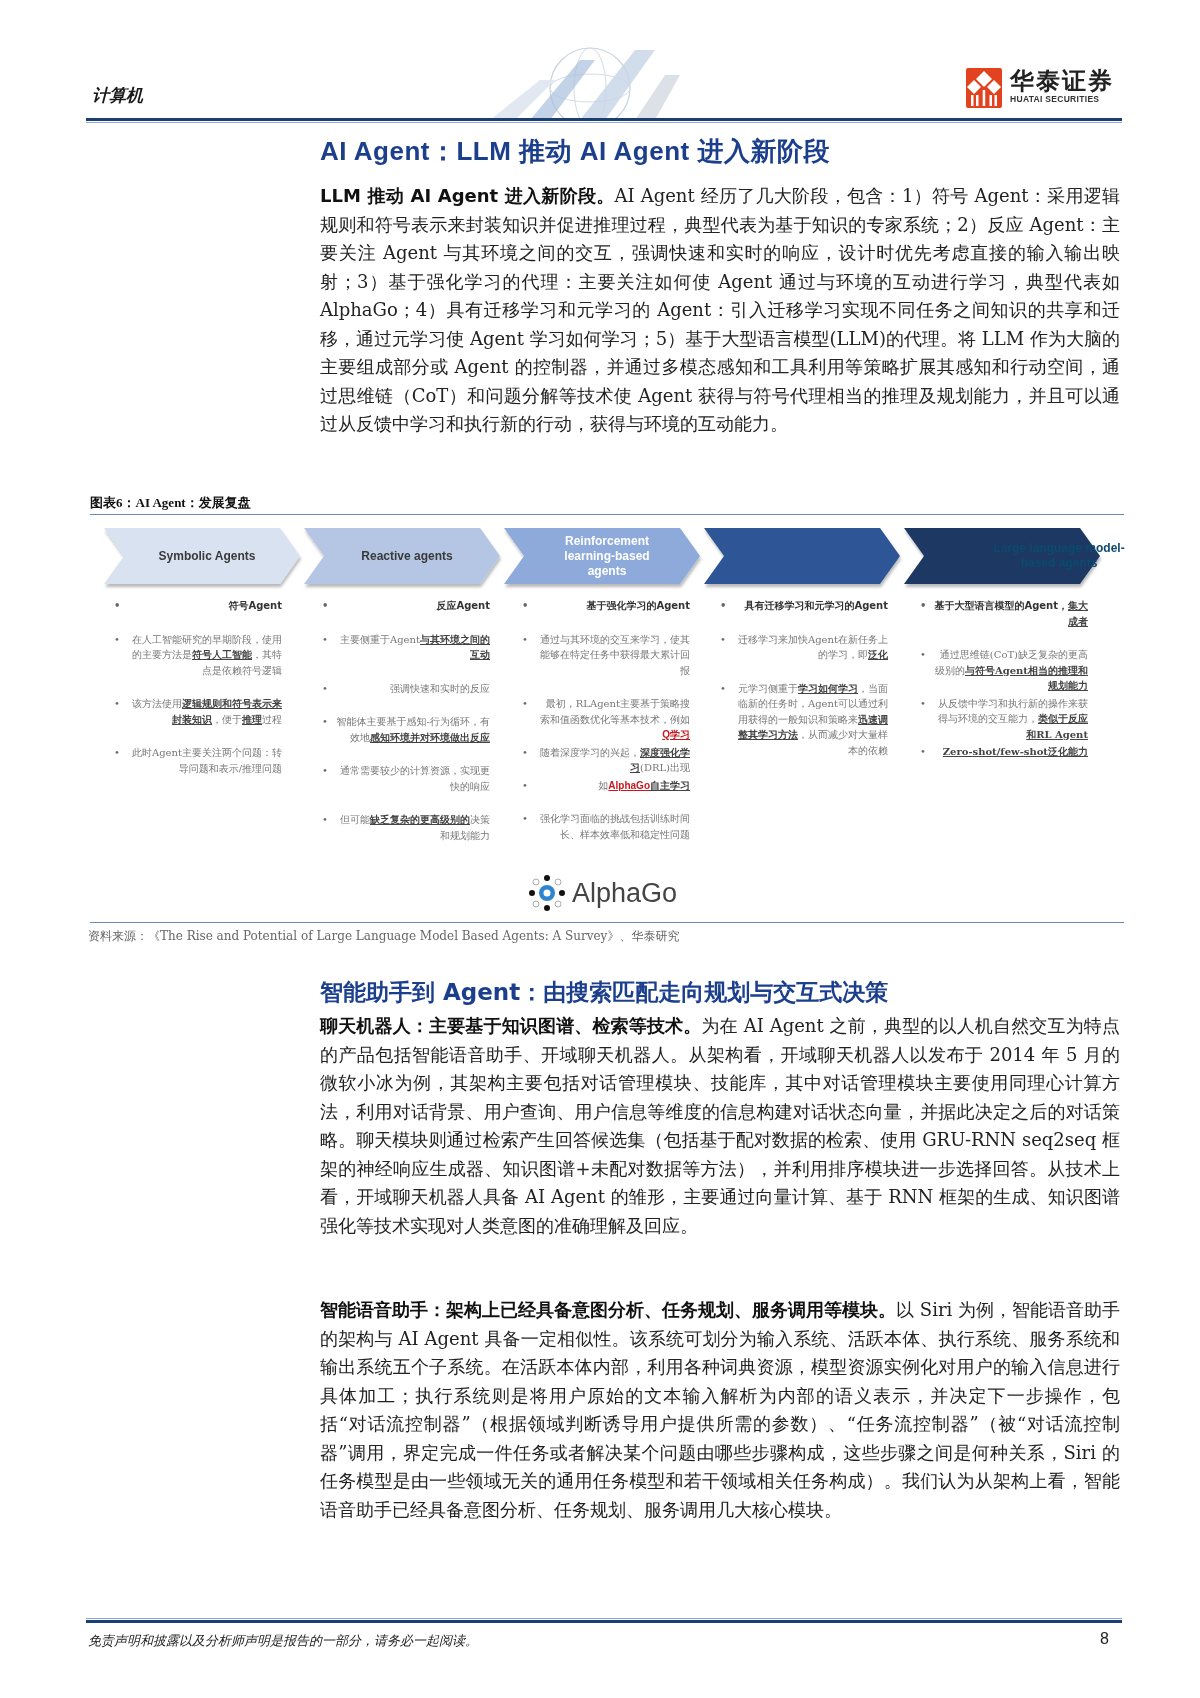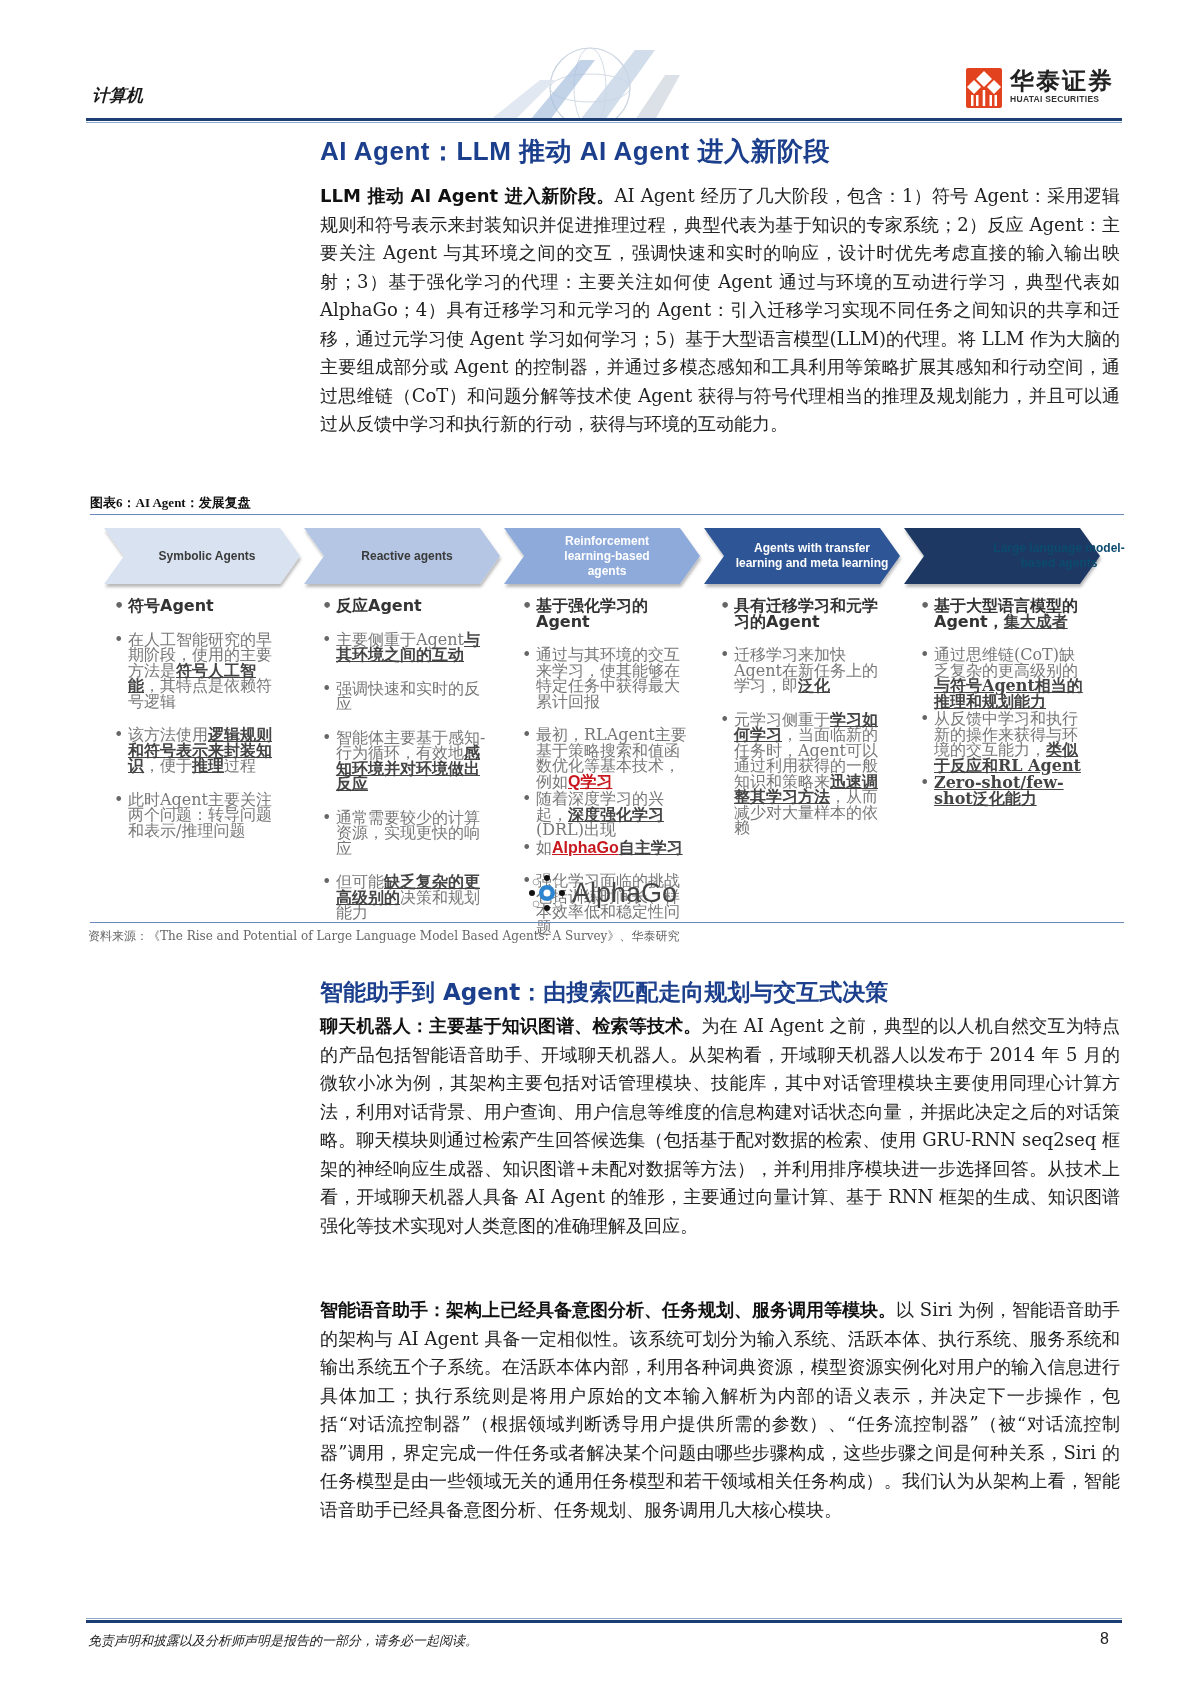--- a/index.html
+++ b/index.html
@@ -36,22 +36,22 @@
   
   .fig-title { left: 90px; top: 494px; font-size: 13px; font-weight: bold; color: #111;
                font-family: Liberation Serif, serif; }
   .fig-rule { left: 90px; top: 514px; width: 1034px; height: 1px; background: #6a89b6; }
   .fig-bottom-rule { left: 90px; top: 922px; width: 1034px; height: 1px; background: #6a89b6; }
 
   .chevrons { left: 104px; top: 528px; width: 1000px; height: 60px; }
   .chev-label { position: absolute; top: 0; height: 56px; display: flex; align-items: center; justify-content: center;
                 text-align: center; font-family: "Liberation Sans", "DejaVu Sans", sans-serif; font-size: 12px; font-weight: bold; line-height: 15px; }
 
-  .col { top: 598px; width: 170px; font-size: 16px; line-height: 15.5px; color: #777;
-         font-family: "DejaVu Serif", serif; }
+  .col { top: 598px; width: 170px; font-size: 10px; line-height: 15.5px; color: #777;
+         font-family: "DejaVu Serif", serif; text-align: right; }
   .col ul { list-style: none; margin: 0; padding: 0; }
   .col li { position: relative; padding-left: 16px; margin-bottom: 18px; }
   .col li.tight { margin-bottom: 2px; }
   .col li::before { content: "•"; position: absolute; left: 2px; top: 0; color: #666; }
   .col li.head { color: #333; font-weight: bold; font-family: "DejaVu Sans", sans-serif; }
   .col u { color: #444; font-weight: bold; text-decoration: underline; }
   .col .red { color: #c8171e; font-weight: bold; text-decoration: underline; font-family: "Liberation Sans", sans-serif; }
 
   .alphago { left: 528px; top: 874px; display: flex; align-items: center; gap: 6px; }
   .alphago-text { font-family: "Liberation Sans", "DejaVu Sans", sans-serif; font-size: 27px; color: #444; }
@@ -117,21 +117,20 @@
     </defs>
     <polygon filter="url(#sh)" points="0,0 176,0 196,28 176,56 0,56 20,28" fill="#d9e2f0"></polygon>
     <polygon filter="url(#sh)" points="200,0 376,0 396,28 376,56 200,56 220,28" fill="#b4c6e4"></polygon>
     <polygon filter="url(#sh)" points="400,0 576,0 596,28 576,56 400,56 420,28" fill="#8eaadb"></polygon>
     <polygon filter="url(#sh)" points="600,0 776,0 796,28 776,56 600,56 620,28" fill="#2f5496"></polygon>
     <polygon filter="url(#sh)" points="800,0 976,0 996,28 976,56 800,56 820,28" fill="#1f3864"></polygon>
   </svg>
   <div class="chev-label" style="left:20px;width:166px;color:#3a3a3a">Symbolic Agents</div>
   <div class="chev-label" style="left:220px;width:166px;color:#3a3a3a">Reactive agents</div>
   <div class="chev-label" style="left:440px;width:126px;color:#fff">Reinforcement learning-based agents</div>
-  <div class="chev-label" style="left:628px;width:160px;color:#fff">Agents with transfer learning and meta learning</div>
   <div class="chev-label" style="left:880px;width:150px;color:#0c4a6e">Large language model-based agents</div>
 </div>
 
 <div class="abs col" style="left:112px;">
   <ul>
     <li class="head">符号Agent</li>
     <li><span>在人工智能研究的早期阶段，使用的主要方法是</span><u>符号人工智能</u><span>，其特点是依赖符号逻辑</span></li>
     <li><span>该方法使用</span><u>逻辑规则和符号表示来封装知识</u><span>，便于</span><u>推理</u><span>过程</span></li>
     <li><span>此时Agent主要关注两个问题：转导问题和表示/推理问题</span></li>
   </ul>

